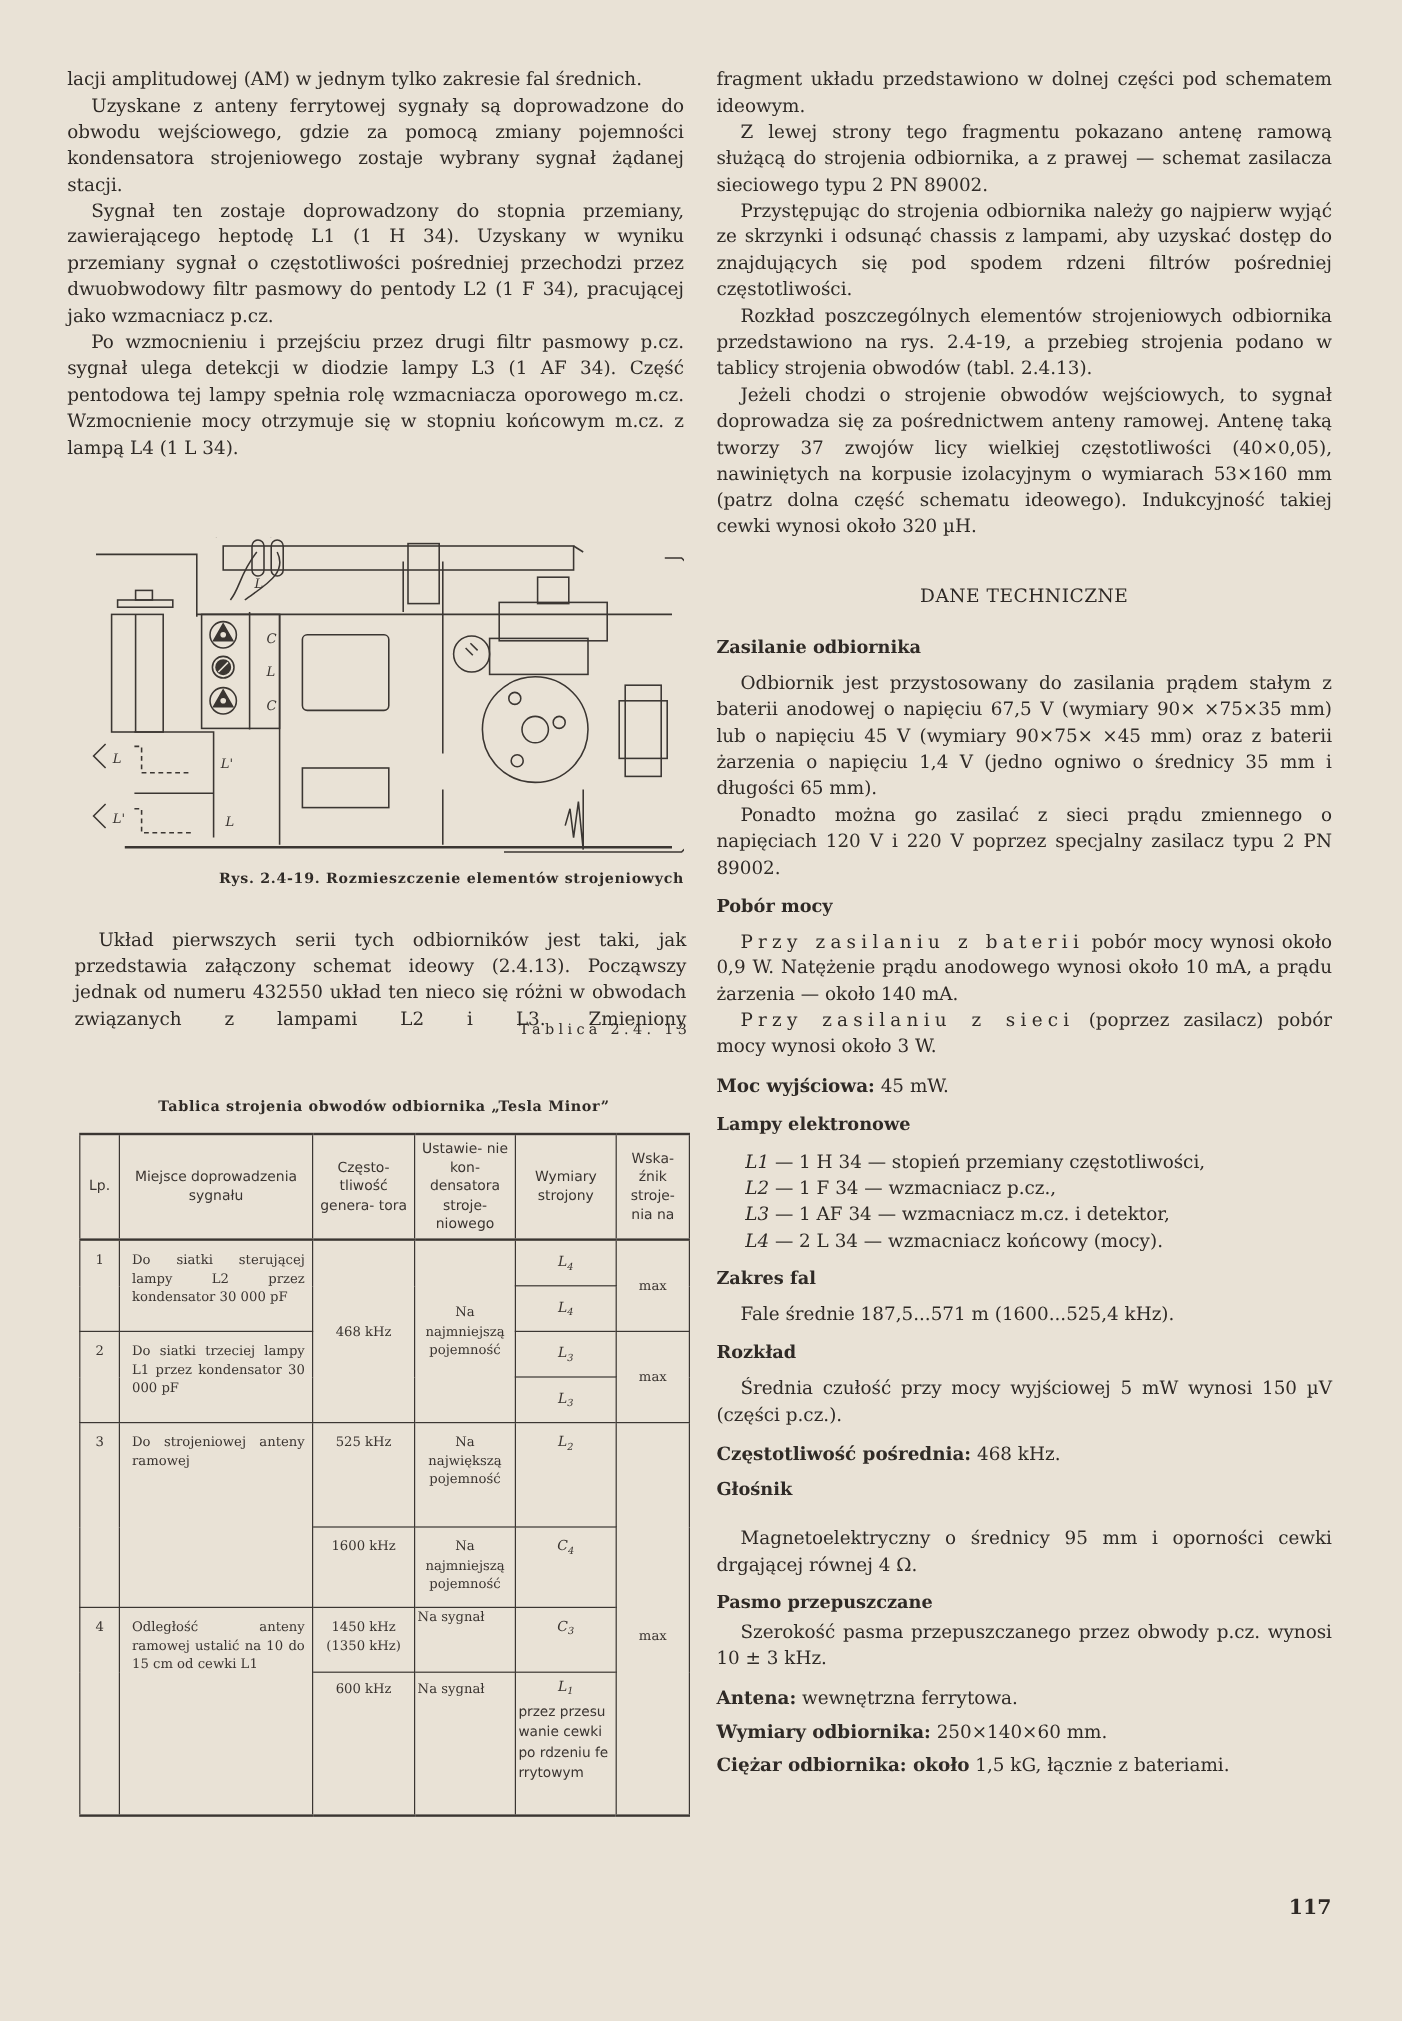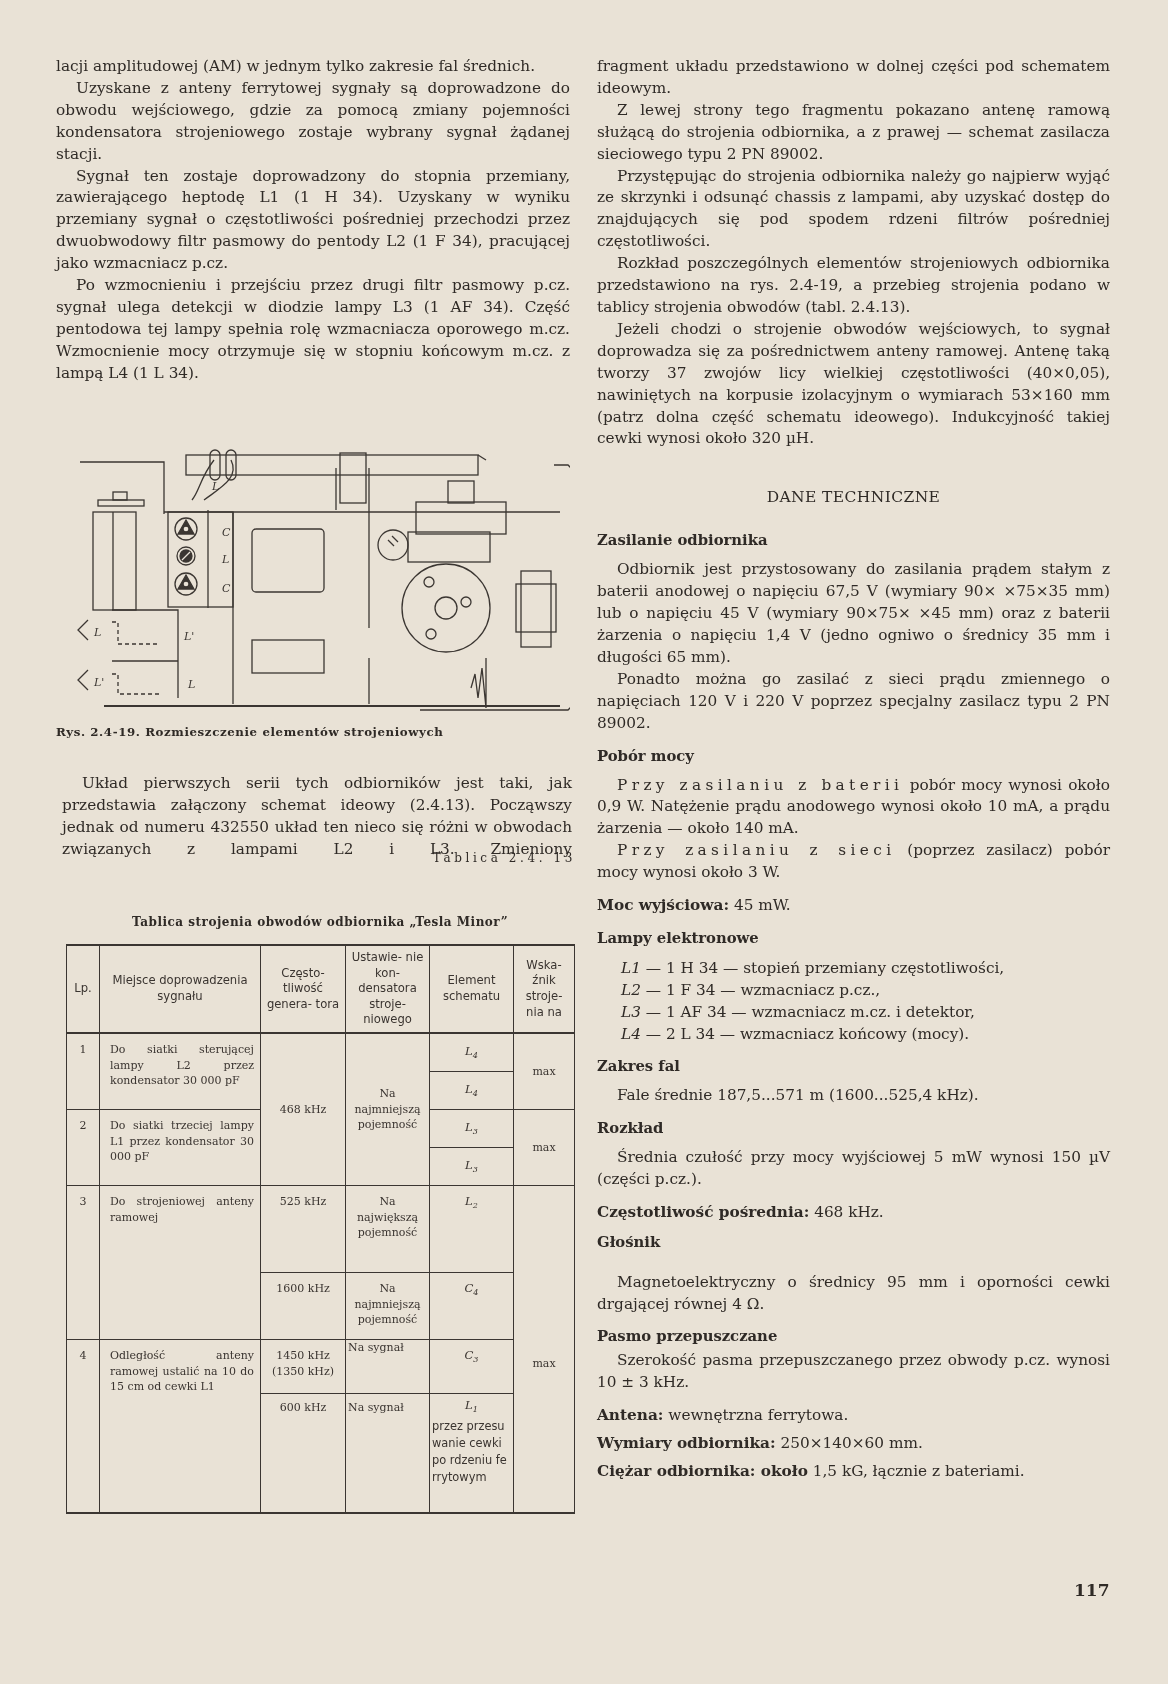--- a/index.html
+++ b/index.html
@@ -12,21 +12,21 @@
   .col { position: absolute; top: 56px; }
   .left { left: 56px; width: 514px; }
   .right { left: 597px; width: 513px; }
   p { margin: 0; font-size: 15.3px; line-height: 21.9px; text-align: justify; }
   p.ind { text-indent: 20px; }
   p.last { text-align-last: left; }
   i { font-style: italic; }
   .sp { letter-spacing: 4.4px; }
 
   .figure { position: absolute; left: 60px; top: 448px; width: 510px; height: 278px; }
-  .fig-caption { position: absolute; left: 56px; top: 725px; width: 514px; text-align: left;
+  .fig-caption { position: absolute; left: 56px; top: 725px; width: 514px; text-align: right;
     font-size: 11.8px; font-weight: bold; letter-spacing: 0.6px; }
 
   .para2 { position: absolute; left: 62px; top: 773px; width: 510px; }
 
   .tab-no { position: absolute; left: 380px; top: 851px; width: 196px; text-align: right;
     font-size: 12px; letter-spacing: 3.6px; }
   .tab-title { position: absolute; left: 60px; top: 915px; width: 520px; text-align: center;
     font-size: 12px; font-weight: bold; letter-spacing: 0.5px; }
 
   .tune-table { position: absolute; left: 66px; top: 944px; width: 508px;
@@ -172,21 +172,21 @@
       <col class="c3">
       <col class="c4">
       <col class="c5">
     </colgroup>
   <thead>
     <tr>
       <th>Lp.</th>
       <th>Miejsce doprowadzenia sygnału</th>
       <th>Często- tliwość genera- tora</th>
       <th>Ustawie- nie kon- densatora stroje- niowego</th>
-      <th>Element schematu</th>
+      <th>Wymiary strojony</th>
       <th>Wska- źnik stroje- nia na</th>
     </tr>
   </thead>
   <tbody>
 
     <tr>
       <td class="lp" rowspan="2" style="border-bottom:1.6px solid #3b3632;">1</td>
       <td class="desc serif" rowspan="2" style="border-bottom:1.6px solid #3b3632;">Do siatki sterującej lampy L2 przez kondensator 30 000 pF</td>
       <td class="ctr serif mid" rowspan="4" style="border-bottom:1.6px solid #3b3632;">468 kHz</td>
       <td class="ctr serif mid" rowspan="4" style="border-bottom:1.6px solid #3b3632;">Na najmniejszą pojemność</td>

